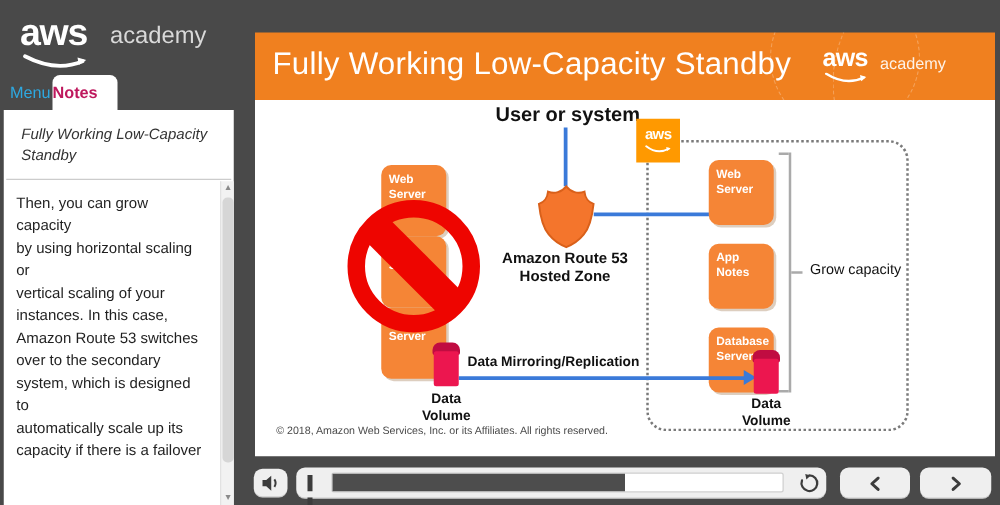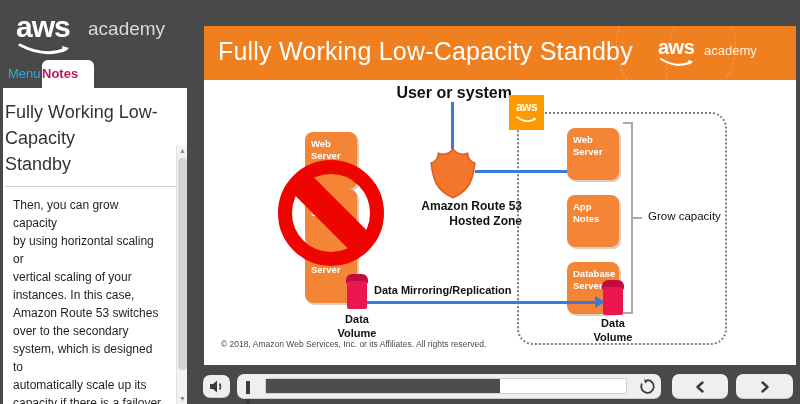--- a/index.html
+++ b/index.html
@@ -13,21 +13,21 @@
   #brand svg.smile-big { position:absolute; left:2px; top:33px; }
   #brand .academy-big { color:#d9d9d9; font-size:19px; font-weight:300; position:absolute; left:72px; top:8px; }
 
   
   #tab-menu { position:absolute; left:8px; top:66px; color:#2ea8e0; font-size:13px; cursor:pointer; }
   #tab-notes { position:absolute; left:42px; top:60px; width:52px; height:28px; background:#fff; border-radius:6px 6px 0 0;
                color:#be185d; font-size:13px; font-weight:bold; text-align:left; line-height:28px; }
 
   
   #notes-panel { position:absolute; left:3px; top:88px; width:184px; height:316px; background:#fff; color:#222; }
-  #notes-title { padding:11px 12px 9px 2px; font-size:18px; line-height:1.45; color:#333; }
+  #notes-title { padding:11px 12px 9px 14px; font-size:12px; line-height:1.45; color:#333;font-style:italic; }
   #notes-divider { height:1px; background:#ccc; margin:0 2px 0 2px; }
   #notes-body { padding:9px 14px 0 10px; font-size:12px; line-height:1.5; color:#1f1f1f; width:173px; }
   #notes-body p { margin-bottom:9px; }
   #notes-scrollbar { position:absolute; right:0; top:57px; bottom:0; width:11px; background:#f2f2f2; border-left:1px solid #e2e2e2; }
   .scroll-arrow { position:absolute; left:0; width:11px; height:11px; font-size:7px; color:#8a8a8a; text-align:center; line-height:11px; }
   #scroll-up { top:0; }
   #scroll-down { bottom:0; }
   #scroll-thumb { position:absolute; left:1px; top:13px; width:9px; height:212px; background:#d6d6d6; border-radius:4px; }
 
   
@@ -42,21 +42,21 @@
   #header-logo .academy-sm { position:absolute; left:46px; top:9px; color:rgba(255,255,255,0.9); font-size:13px; font-weight:300; }
 
   
   #slide { position:absolute; left:204px; top:80px; width:592px; height:285px; background:#fff; }
 
   #user-label { position:absolute; left:188px; top:4px; width:120px; text-align:right; font-size:16px; font-weight:bold; color:#111; }
   #vline { position:absolute; left:247px; top:22px; width:3px; height:47px; background:#3a7ad9; }
   #hline { position:absolute; left:271px; top:90px; width:93px; height:3px; background:#3a7ad9; z-index:2; }
 
   #route53-icon { position:absolute; left:224px; top:67px; z-index:3; }
-  #route53-label { position:absolute; left:178px; top:119px; width:140px; text-align:right; font-size:12px; font-weight:bold; color:#111; line-height:1.25; }
+  #route53-label { position:absolute; left:178px; top:119px; width:140px; text-align:center; font-size:12px; font-weight:bold; color:#111; line-height:1.25; }
 
   #aws-cloud-box { position:absolute; left:313px; top:32px; width:210px; height:233px; border:2px dotted #7a7a7a; border-radius:16px; z-index:1; }
   #aws-icon { position:absolute; left:305px; top:15px; width:35px; height:35px; background:#f90; z-index:3; }
   #aws-icon .aws-txt { position:absolute; left:0; right:0; top:5px; text-align:center; color:#fff; font-size:12px; font-weight:bold; letter-spacing:-0.5px; }
   #aws-icon svg { position:absolute; left:7px; top:21px; }
 
   .server-box { position:absolute; width:52px; height:52px; background:#f58536; border-radius:8px;
                 box-shadow:2px 2px 0 rgba(120,60,0,0.25); color:#fff; font-size:9.5px; font-weight:bold;
                 padding:6px 0 0 6px; line-height:1.25; z-index:3; }
   .stack-box { position:absolute; width:52px; height:57px; background:#f58536; border-radius:8px;

